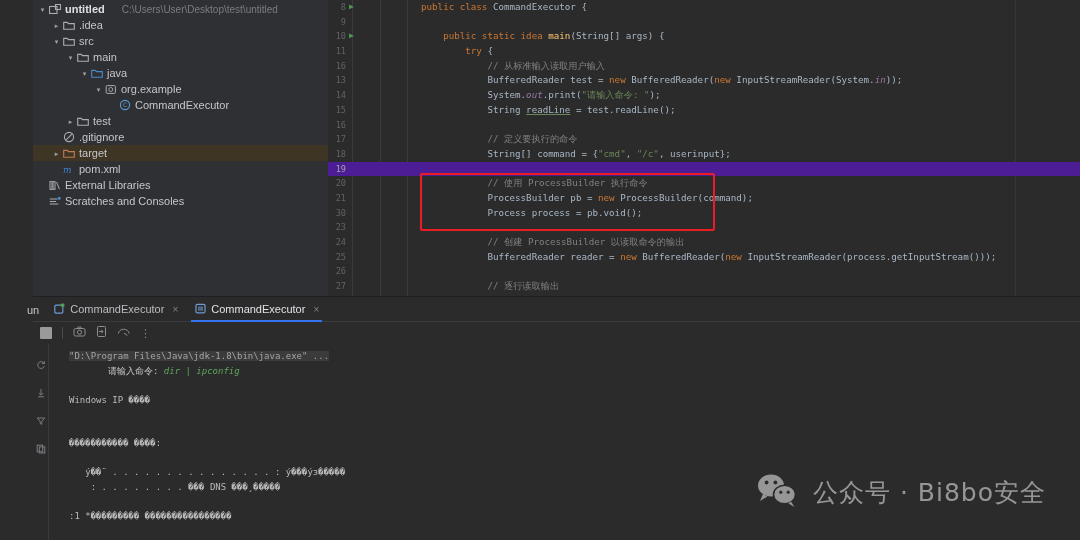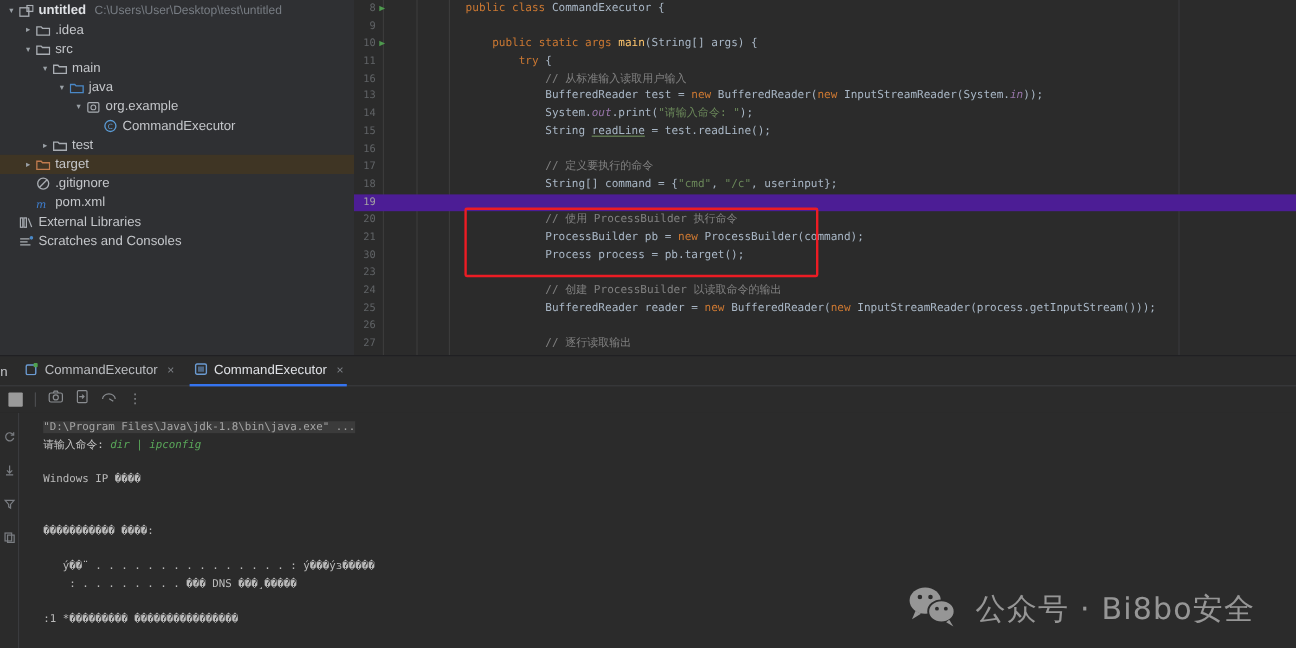--- a/index.html
+++ b/index.html
@@ -9,20 +9,21 @@
     background: #2b2b2b;
     font-family: "Liberation Sans", sans-serif;
     overflow: hidden;
   }
   #app {
     position: relative;
     width: 1080px; height: 540px;
     background: #2b2b2b;
     display: flex;
     flex-direction: column;
+    padding-left: 33px;
   }
 
   
   .top-area {
     position: relative;
     display: flex;
     height: 296px;
     width: 1080px;
     overflow: hidden;
   }
@@ -61,21 +62,21 @@
     width: 14px; min-width: 14px; height: 13px;
     display: inline-flex;
     align-items: center; justify-content: center;
     margin-right: 3px;
   }
   .lbl { line-height: 13px; }
   .lbl.bold { font-weight: bold; color: #dfe1e5; }
   .path-sub {
     color: #787d84;
     font-size: 10px;
-    margin-left: 7px;
+    margin-left: 17px;
   }
 
   
   .f-gray { fill: none; stroke: #a9adb3; stroke-width: 1.1; }
   .f-blue { fill: none; stroke: #4a88c7; stroke-width: 1.1; }
   .f-orange { fill: none; stroke: #c07b4e; stroke-width: 1.1; }
 
   
   .editor {
     flex: 1;
@@ -216,27 +217,27 @@
     padding: 5px 0 0 20px;
     font-family: "DejaVu Sans Mono", monospace;
     font-size: 9px;
     line-height: 14.5px;
     color: #bbbbbb;
     white-space: pre;
   }
   .cline { height: 14.5px; }
   .cpath { background: #3b3b3b; color: #a5a5a5; }
   .cgreen { color: #5aa85a; font-style: italic; }
-  .cwhite { color: #c8c8c8; }
+  .cwhite { color: #c8c8c8; margin-left: 39px; }
 
   
   .watermark {
     position: absolute;
     right: 34px;
-    bottom: 12px;
+    bottom: 28px;
     display: flex;
     align-items: center;
     gap: 12px;
     opacity: 0.62;
     pointer-events: none;
   }
   .wm-text {
     font-size: 25px;
     color: #d8d8d8;
     font-family: "DejaVu Sans", sans-serif;
@@ -321,38 +322,38 @@
         </div>
         <div class="tree-row" style="padding-left:32px">
           <span class="arrow">▸</span>
           <span class="ico">
             <svg width="12" height="11" viewBox="0 0 12 11">
               <path d="M0.7 9.2 V2.4 H4.3 L5.4 3.6 H11.3 V9.2 Z" class="f-gray"></path>
             </svg>
           </span>
           <span class="lbl">test</span>
         </div>
-        <div class="tree-row selected" style="padding-left:18px">
-          <span class="arrow">▸</span>
-          <span class="ico">
-            <svg width="12" height="11" viewBox="0 0 12 11">
-              <path d="M0.7 9.2 V2.4 H4.3 L5.4 3.6 H11.3 V9.2 Z" class="f-orange"></path>
-            </svg>
-          </span>
-          <span class="lbl">target</span>
-        </div>
         <div class="tree-row" style="padding-left:18px">
           <span class="arrow none"></span>
           <span class="ico">
             <svg width="12" height="12" viewBox="0 0 12 12">
               <circle cx="6" cy="6" r="4.6" fill="none" stroke="#a9adb3" stroke-width="1.1"></circle>
               <line x1="2.8" y1="9.2" x2="9.2" y2="2.8" stroke="#a9adb3" stroke-width="1.1"></line>
             </svg>
           </span>
           <span class="lbl">.gitignore</span>
+        </div>
+        <div class="tree-row selected" style="padding-left:18px">
+          <span class="arrow">▸</span>
+          <span class="ico">
+            <svg width="12" height="11" viewBox="0 0 12 11">
+              <path d="M0.7 9.2 V2.4 H4.3 L5.4 3.6 H11.3 V9.2 Z" class="f-orange"></path>
+            </svg>
+          </span>
+          <span class="lbl">target</span>
         </div>
         <div class="tree-row" style="padding-left:18px">
           <span class="arrow none"></span>
           <span class="ico">
             <svg width="13" height="11" viewBox="0 0 13 11">
               <text x="0" y="9" font-size="9" fill="#3f7fd0" font-style="italic" font-family="DejaVu Serif, serif">m</text>
             </svg>
           </span>
           <span class="lbl">pom.xml</span>
         </div>
@@ -380,33 +381,33 @@
       </div>
 
     <div class="editor">
       <div class="guide-line g1"></div>
       <div class="guide-line g2"></div>
       <div class="guide-line g3"></div>
       <div class="guide-line g-right"></div>
       <div id="code">
           <div class="code-line"><span class="lnum">8</span><span class="runmark">▶</span><span class="ctext"><span class="kw">public class </span>CommandExecutor {</span></div>
           <div class="code-line"><span class="lnum">9</span><span class="ctext"></span></div>
-          <div class="code-line"><span class="lnum">10</span><span class="runmark">▶</span><span class="ctext">    <span class="kw">public static args </span><span class="fn">main</span>(String[] args) {</span></div>
+          <div class="code-line"><span class="lnum">10</span><span class="runmark">▶</span><span class="ctext">    <span class="kw">public static idea </span><span class="fn">main</span>(String[] args) {</span></div>
           <div class="code-line"><span class="lnum">11</span><span class="ctext">        <span class="kw">try </span>{</span></div>
           <div class="code-line"><span class="lnum">16</span><span class="ctext">            <span class="cmt">// 从标准输入读取用户输入</span></span></div>
           <div class="code-line"><span class="lnum">13</span><span class="ctext">            BufferedReader test = <span class="kw">new </span>BufferedReader(<span class="kw">new </span>InputStreamReader(System.<span class="fld">in</span>));</span></div>
           <div class="code-line"><span class="lnum">14</span><span class="ctext">            System.<span class="fld">out</span>.print(<span class="str">"请输入命令: "</span>);</span></div>
           <div class="code-line"><span class="lnum">15</span><span class="ctext">            String <span class="und">readLine</span> = test.readLine();</span></div>
           <div class="code-line"><span class="lnum">16</span><span class="ctext"></span></div>
           <div class="code-line"><span class="lnum">17</span><span class="ctext">            <span class="cmt">// 定义要执行的命令</span></span></div>
           <div class="code-line"><span class="lnum">18</span><span class="ctext">            String[] command = {<span class="str">"cmd"</span>, <span class="str">"/c"</span>, userinput};</span></div>
           <div class="code-line curline"><span class="lnum">19</span><span class="ctext"></span></div>
           <div class="code-line"><span class="lnum">20</span><span class="ctext">            <span class="cmt">// 使用 ProcessBuilder 执行命令</span></span></div>
           <div class="code-line"><span class="lnum">21</span><span class="ctext">            ProcessBuilder pb = <span class="kw">new </span>ProcessBuilder(command);</span></div>
-          <div class="code-line"><span class="lnum">30</span><span class="ctext">            Process process = pb.target();</span></div>
+          <div class="code-line"><span class="lnum">30</span><span class="ctext">            Process process = pb.void();</span></div>
           <div class="code-line"><span class="lnum">23</span><span class="ctext"></span></div>
           <div class="code-line"><span class="lnum">24</span><span class="ctext">            <span class="cmt">// 创建 ProcessBuilder 以读取命令的输出</span></span></div>
           <div class="code-line"><span class="lnum">25</span><span class="ctext">            BufferedReader reader = <span class="kw">new </span>BufferedReader(<span class="kw">new </span>InputStreamReader(process.getInputStream()));</span></div>
           <div class="code-line"><span class="lnum">26</span><span class="ctext"></span></div>
           <div class="code-line"><span class="lnum">27</span><span class="ctext">            <span class="cmt">// 逐行读取输出</span></span></div>
         </div>
       <div class="red-box" id="redbox" style="top: 173.4px; left: 92px; width: 295px; height: 57.8px; border-color: rgb(236, 28, 36);"></div>
     </div>
   </div>
 

